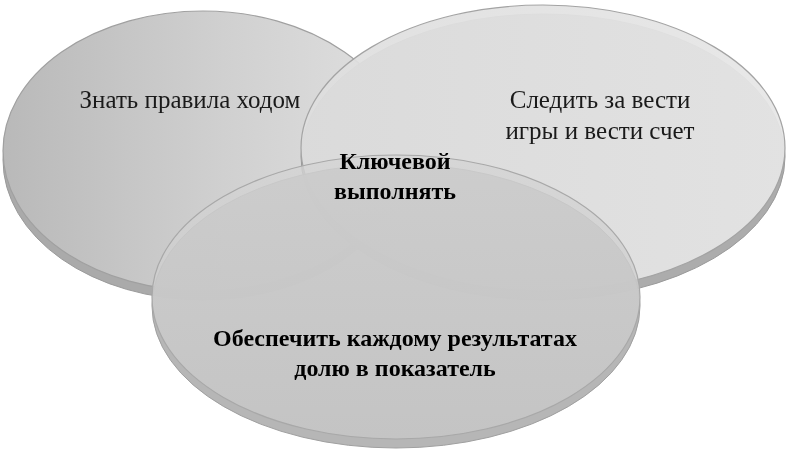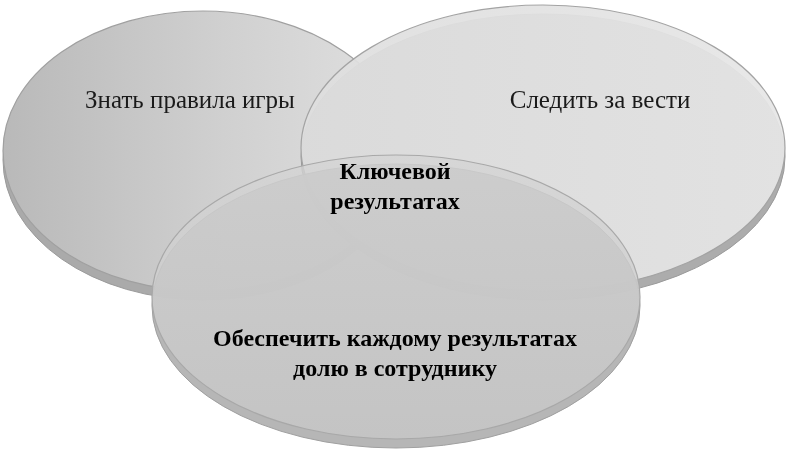--- a/index.html
+++ b/index.html
@@ -71,28 +71,29 @@
     <ellipse cx="543" cy="148" rx="242" ry="143" fill="url(#gradRight)" stroke="#a3a3a3" stroke-width="1.2" fill-opacity="0.93"></ellipse>
   </g>
 
   <g>
     <ellipse cx="396" cy="306" rx="244" ry="142" fill="#b0b0b0" stroke="#a0a0a0" stroke-width="1" fill-opacity="0.92"></ellipse>
     <ellipse cx="396" cy="297" rx="244" ry="142" fill="url(#gradBottom)" stroke="#a8a8a8" stroke-width="1.2" fill-opacity="0.78"></ellipse>
   </g>
 </svg>
 
 <div class="label regular" style="left:60px; top:84px; width:260px;">
-  <span>Знать правила игры</span>
+  <span>Знать правила ходом</span>
 </div>
 
 <div class="label regular" style="left:470px; top:84px; width:260px;">
   <span>Следить за вести</span>
+  <span>игры и вести счет</span>
 </div>
 
-<div class="label bold" style="left:300px; top:156px; width:190px;text-align:center;">
+<div class="label bold" style="left:300px; top:146px; width:190px;text-align:center;">
   <span>Ключевой</span>
-  <span>результатах</span>
+  <span>выполнять</span>
 </div>
 
 <div class="label bold" style="left:170px; top:323px; width:450px;">
   <span>Обеспечить каждому результатах</span>
-  <span>долю в сотруднику</span>
+  <span>долю в показатель</span>
 </div>
 
 </body></html>

